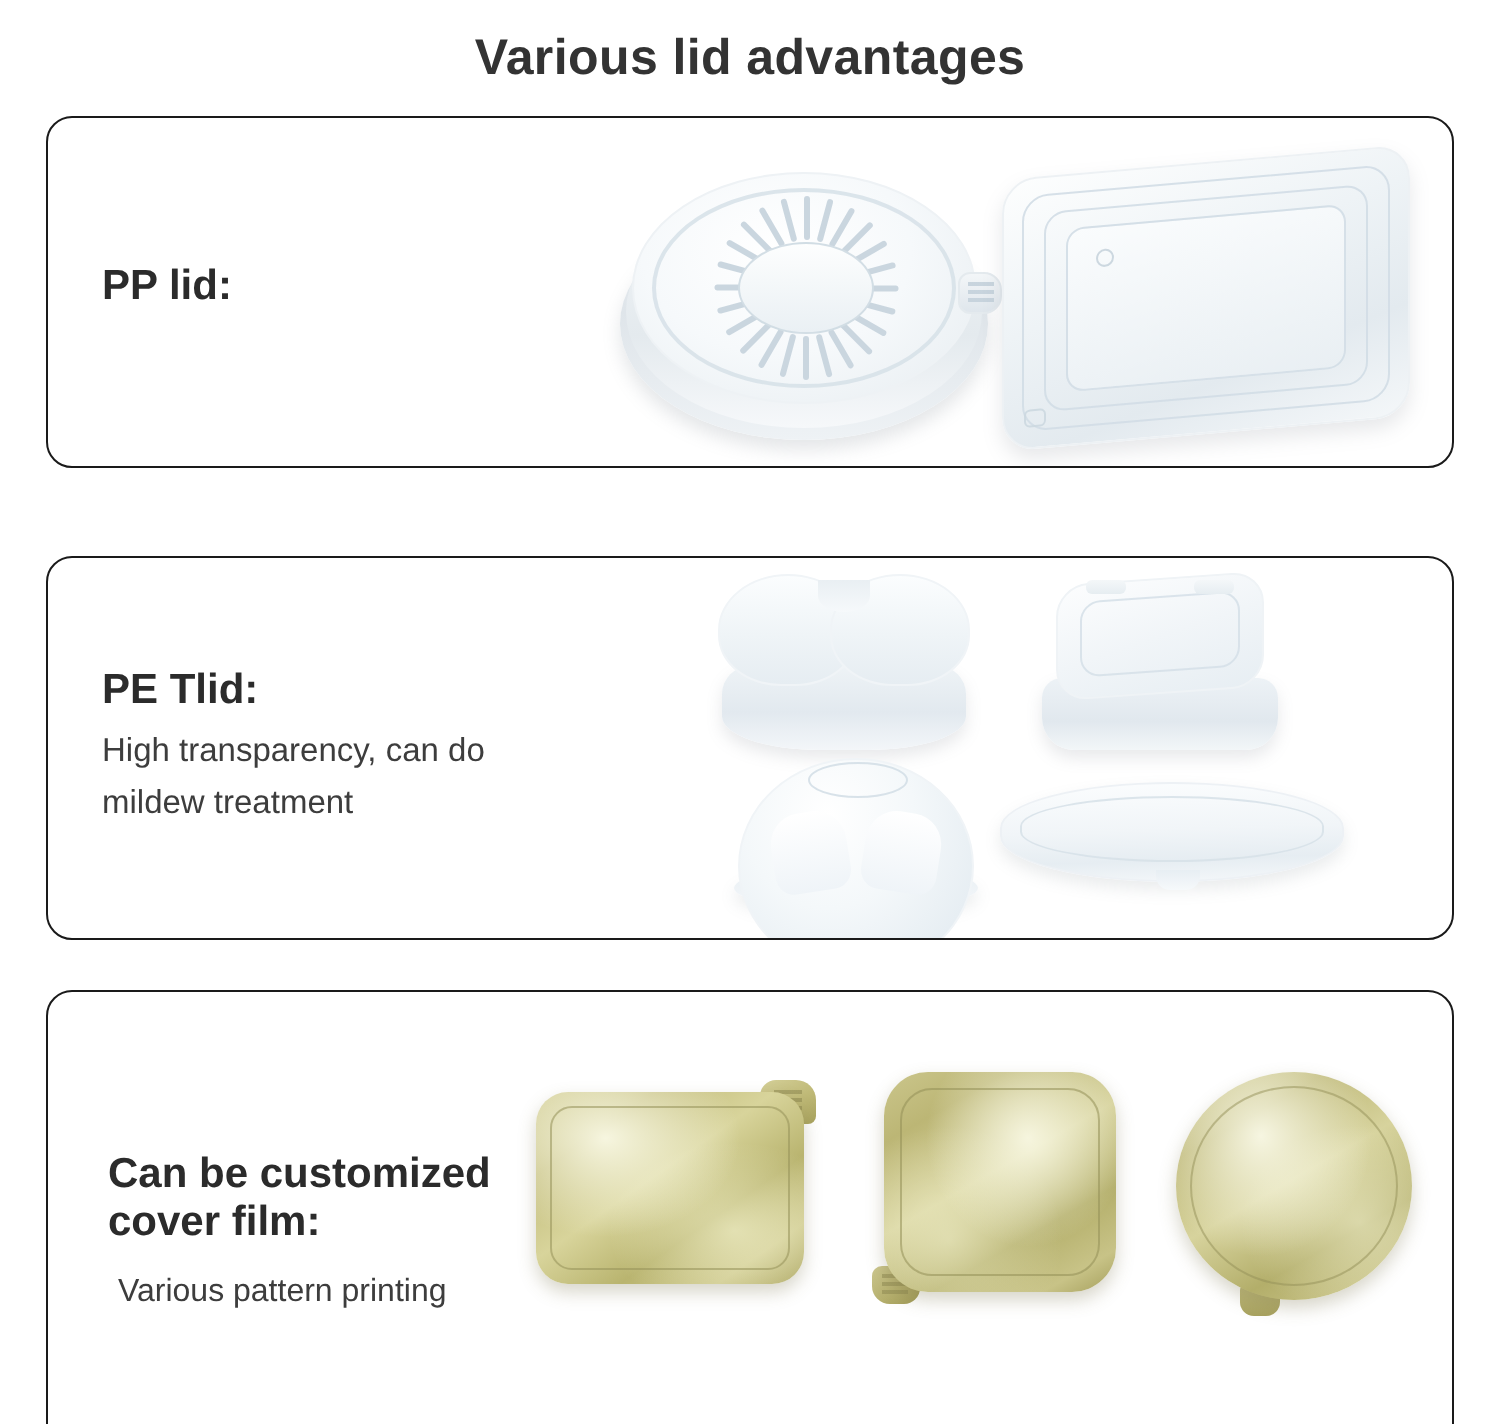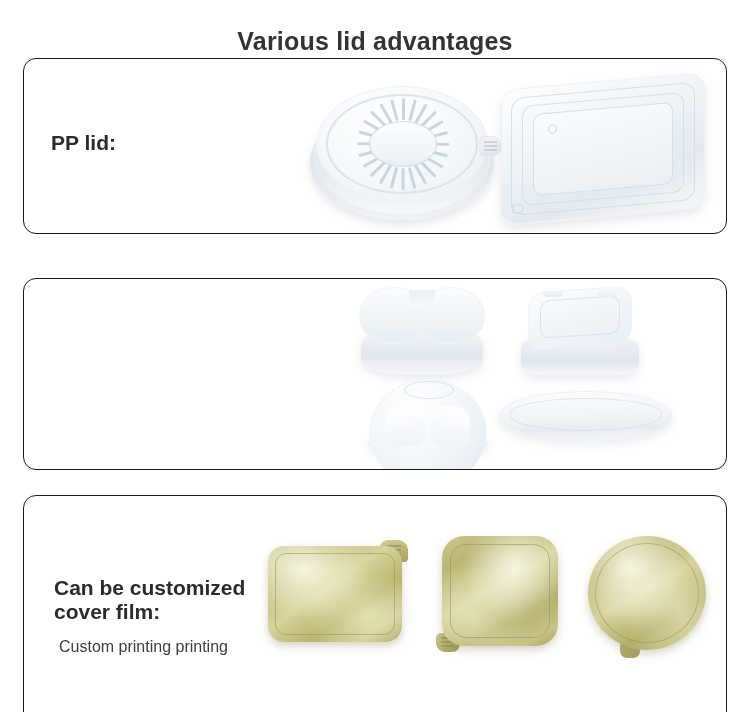--- a/index.html
+++ b/index.html
@@ -15,21 +15,21 @@
     overflow: hidden;
     position: relative;
   }
 
   #page-title {
     text-align: center;
     font-size: 25px;
     font-weight: bold;
     color: #333333;
     letter-spacing: 0.2px;
-    margin: 12px;
+    margin: 0;
     padding-top: 12px;
     height: 34px;
     line-height: 34px;
   }
 
   .panel {
     position: absolute;
     left: 23px;
     width: 704px;
     border: 1.4px solid #1a1a1a;
@@ -500,20 +500,25 @@
         <div class="ridge r2"></div>
         <div class="ridge r3"></div>
         <div class="mark"></div>
         <div class="corner-notch"></div>
       </div>
     </div>
   </div>
 </section>
 
 <section class="panel" id="panel-pe">
+  <div class="panel-text">
+    <div class="panel-heading">PE Tlid:</div>
+    <div class="panel-sub">High transparency, can do
+mildew treatment</div>
+  </div>
 
   <div class="art">
     <div class="pe-heart">
       <div class="base"></div>
       <div class="lobes">
         <div class="lobe lobe-l"></div>
         <div class="lobe lobe-r"></div>
         <div class="dip"></div>
       </div>
     </div>
@@ -538,21 +543,21 @@
       <div class="plate"></div>
       <div class="notch"></div>
     </div>
   </div>
 </section>
 
 <section class="panel" id="panel-film">
   <div class="panel-text">
     <div class="panel-heading">Can be customized
 cover film:</div>
-    <div class="panel-sub">Custom printing printing</div>
+    <div class="panel-sub">Various pattern printing</div>
   </div>
 
   <div class="art">
     <div class="gold-rect">
       <div class="tab"></div>
       <div class="sheet"></div>
     </div>
 
     <div class="gold-square">
       <div class="tab"></div>

